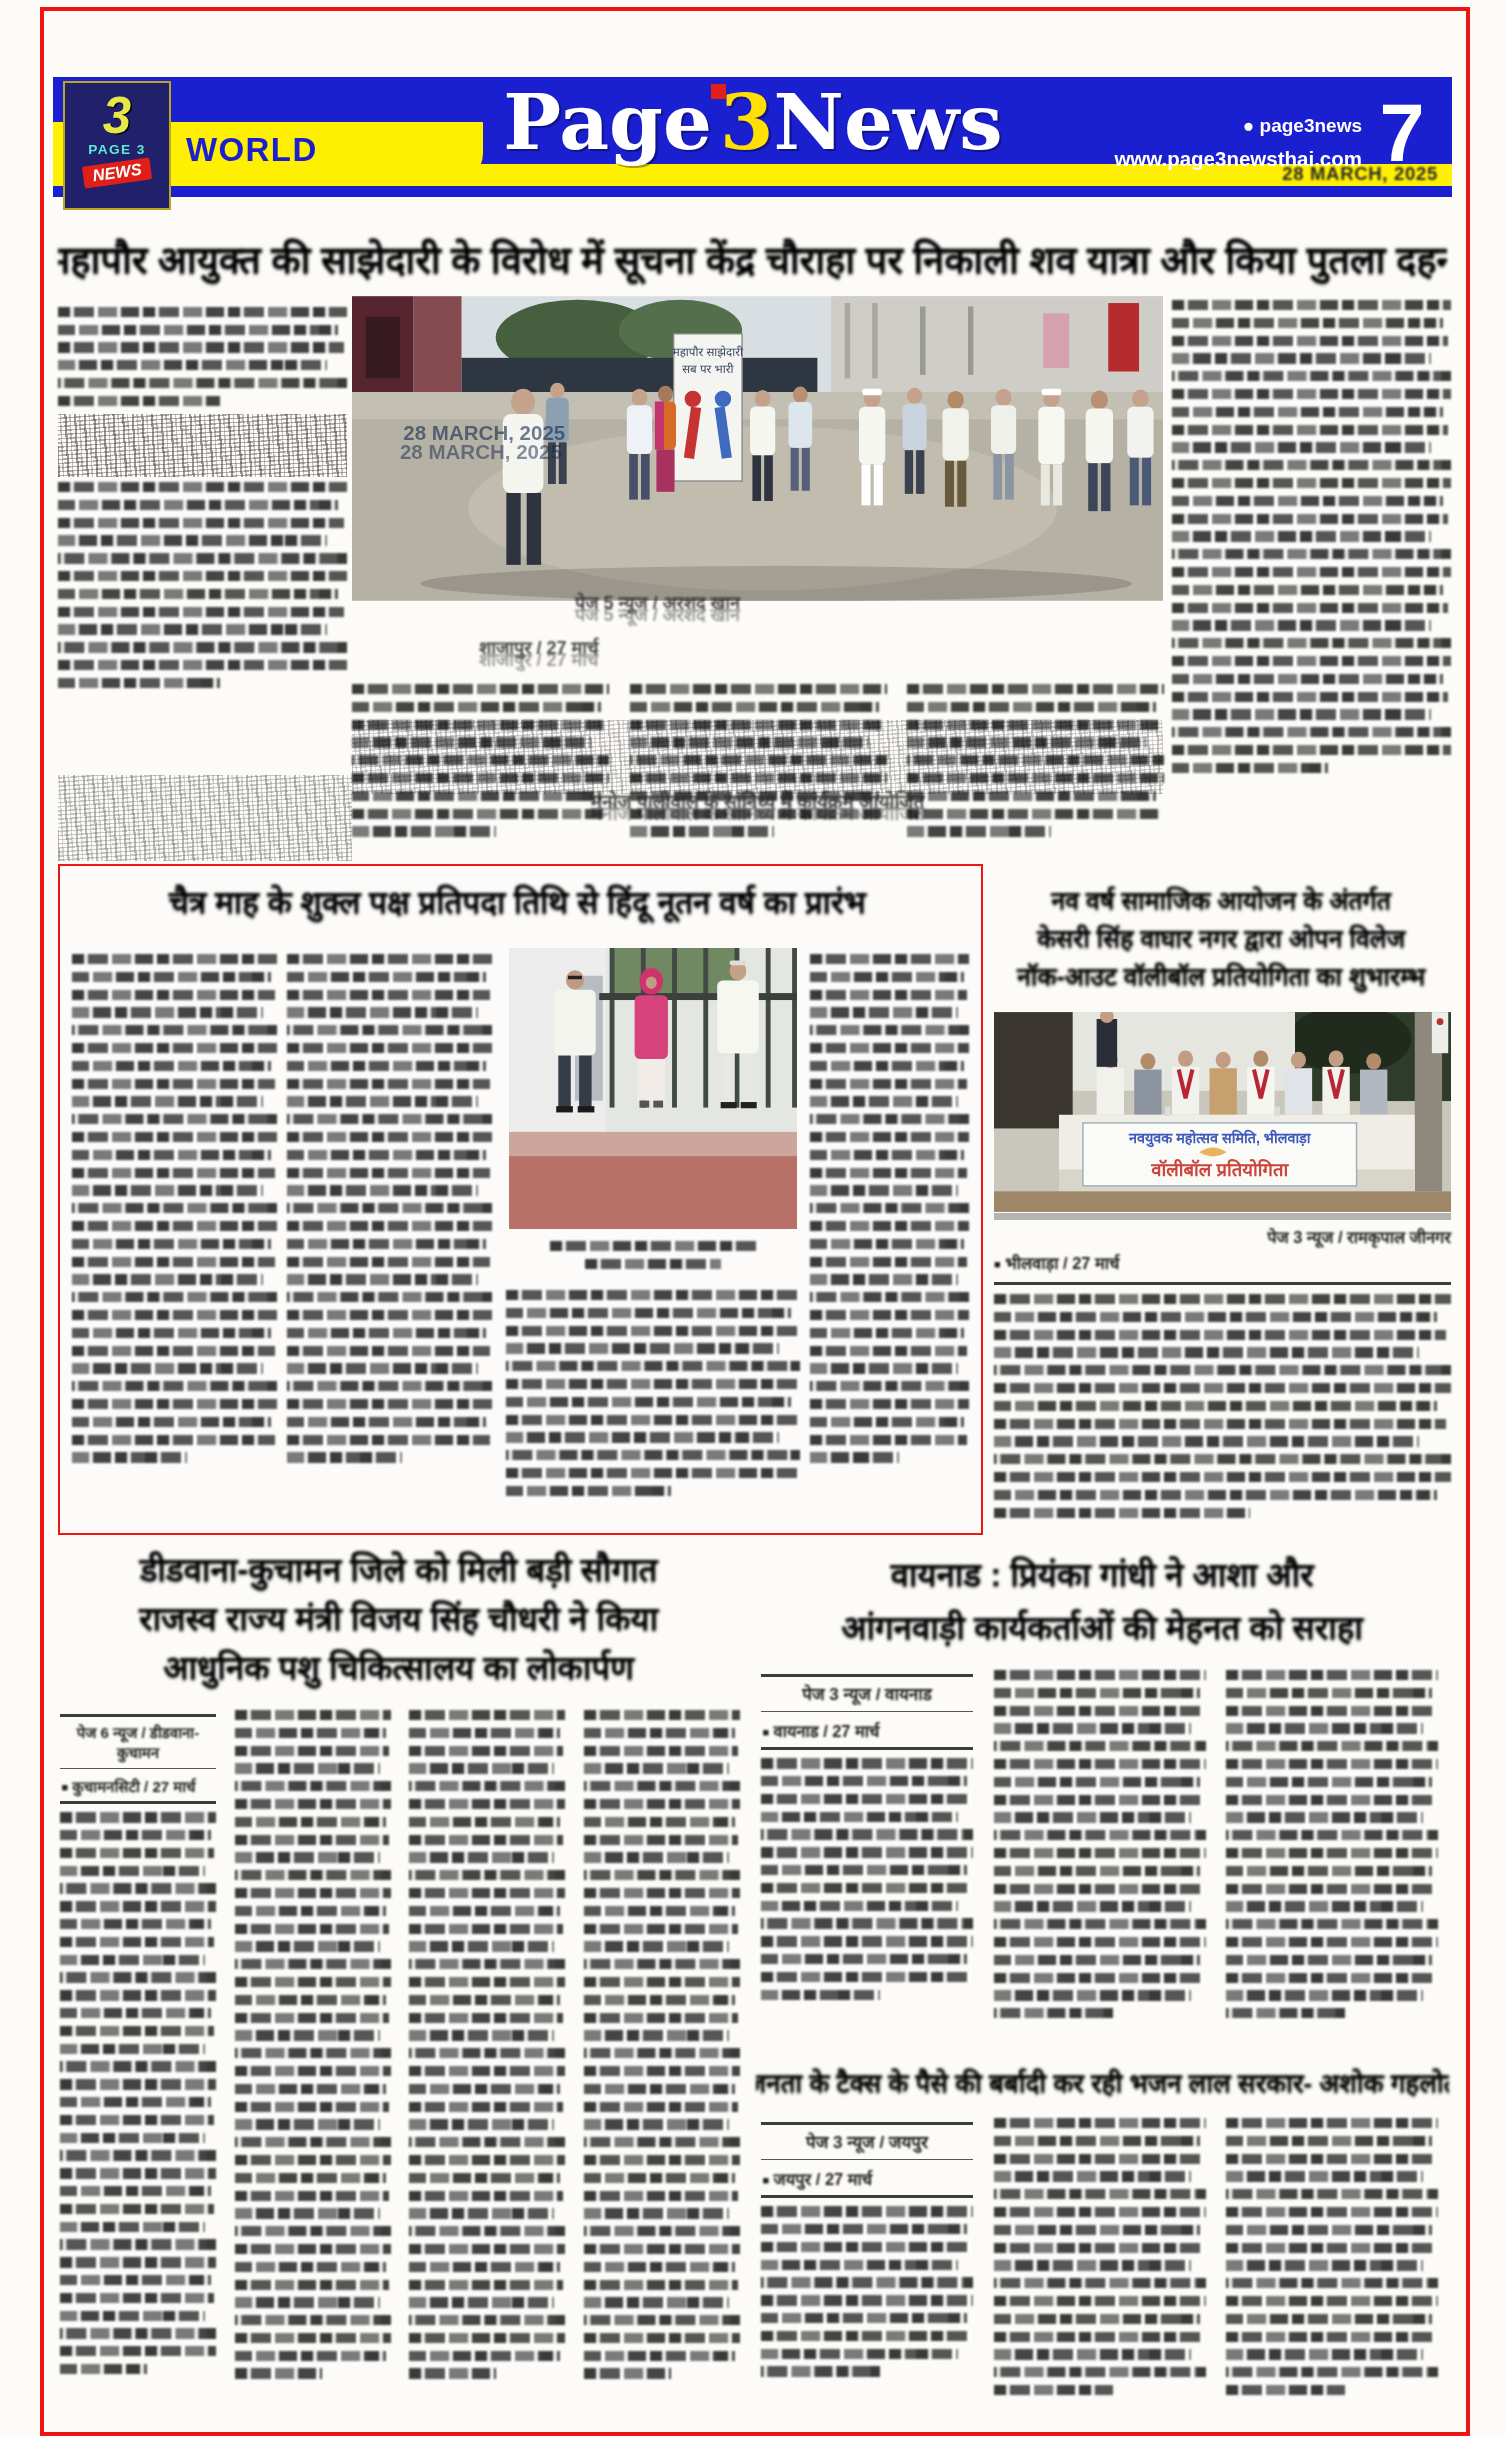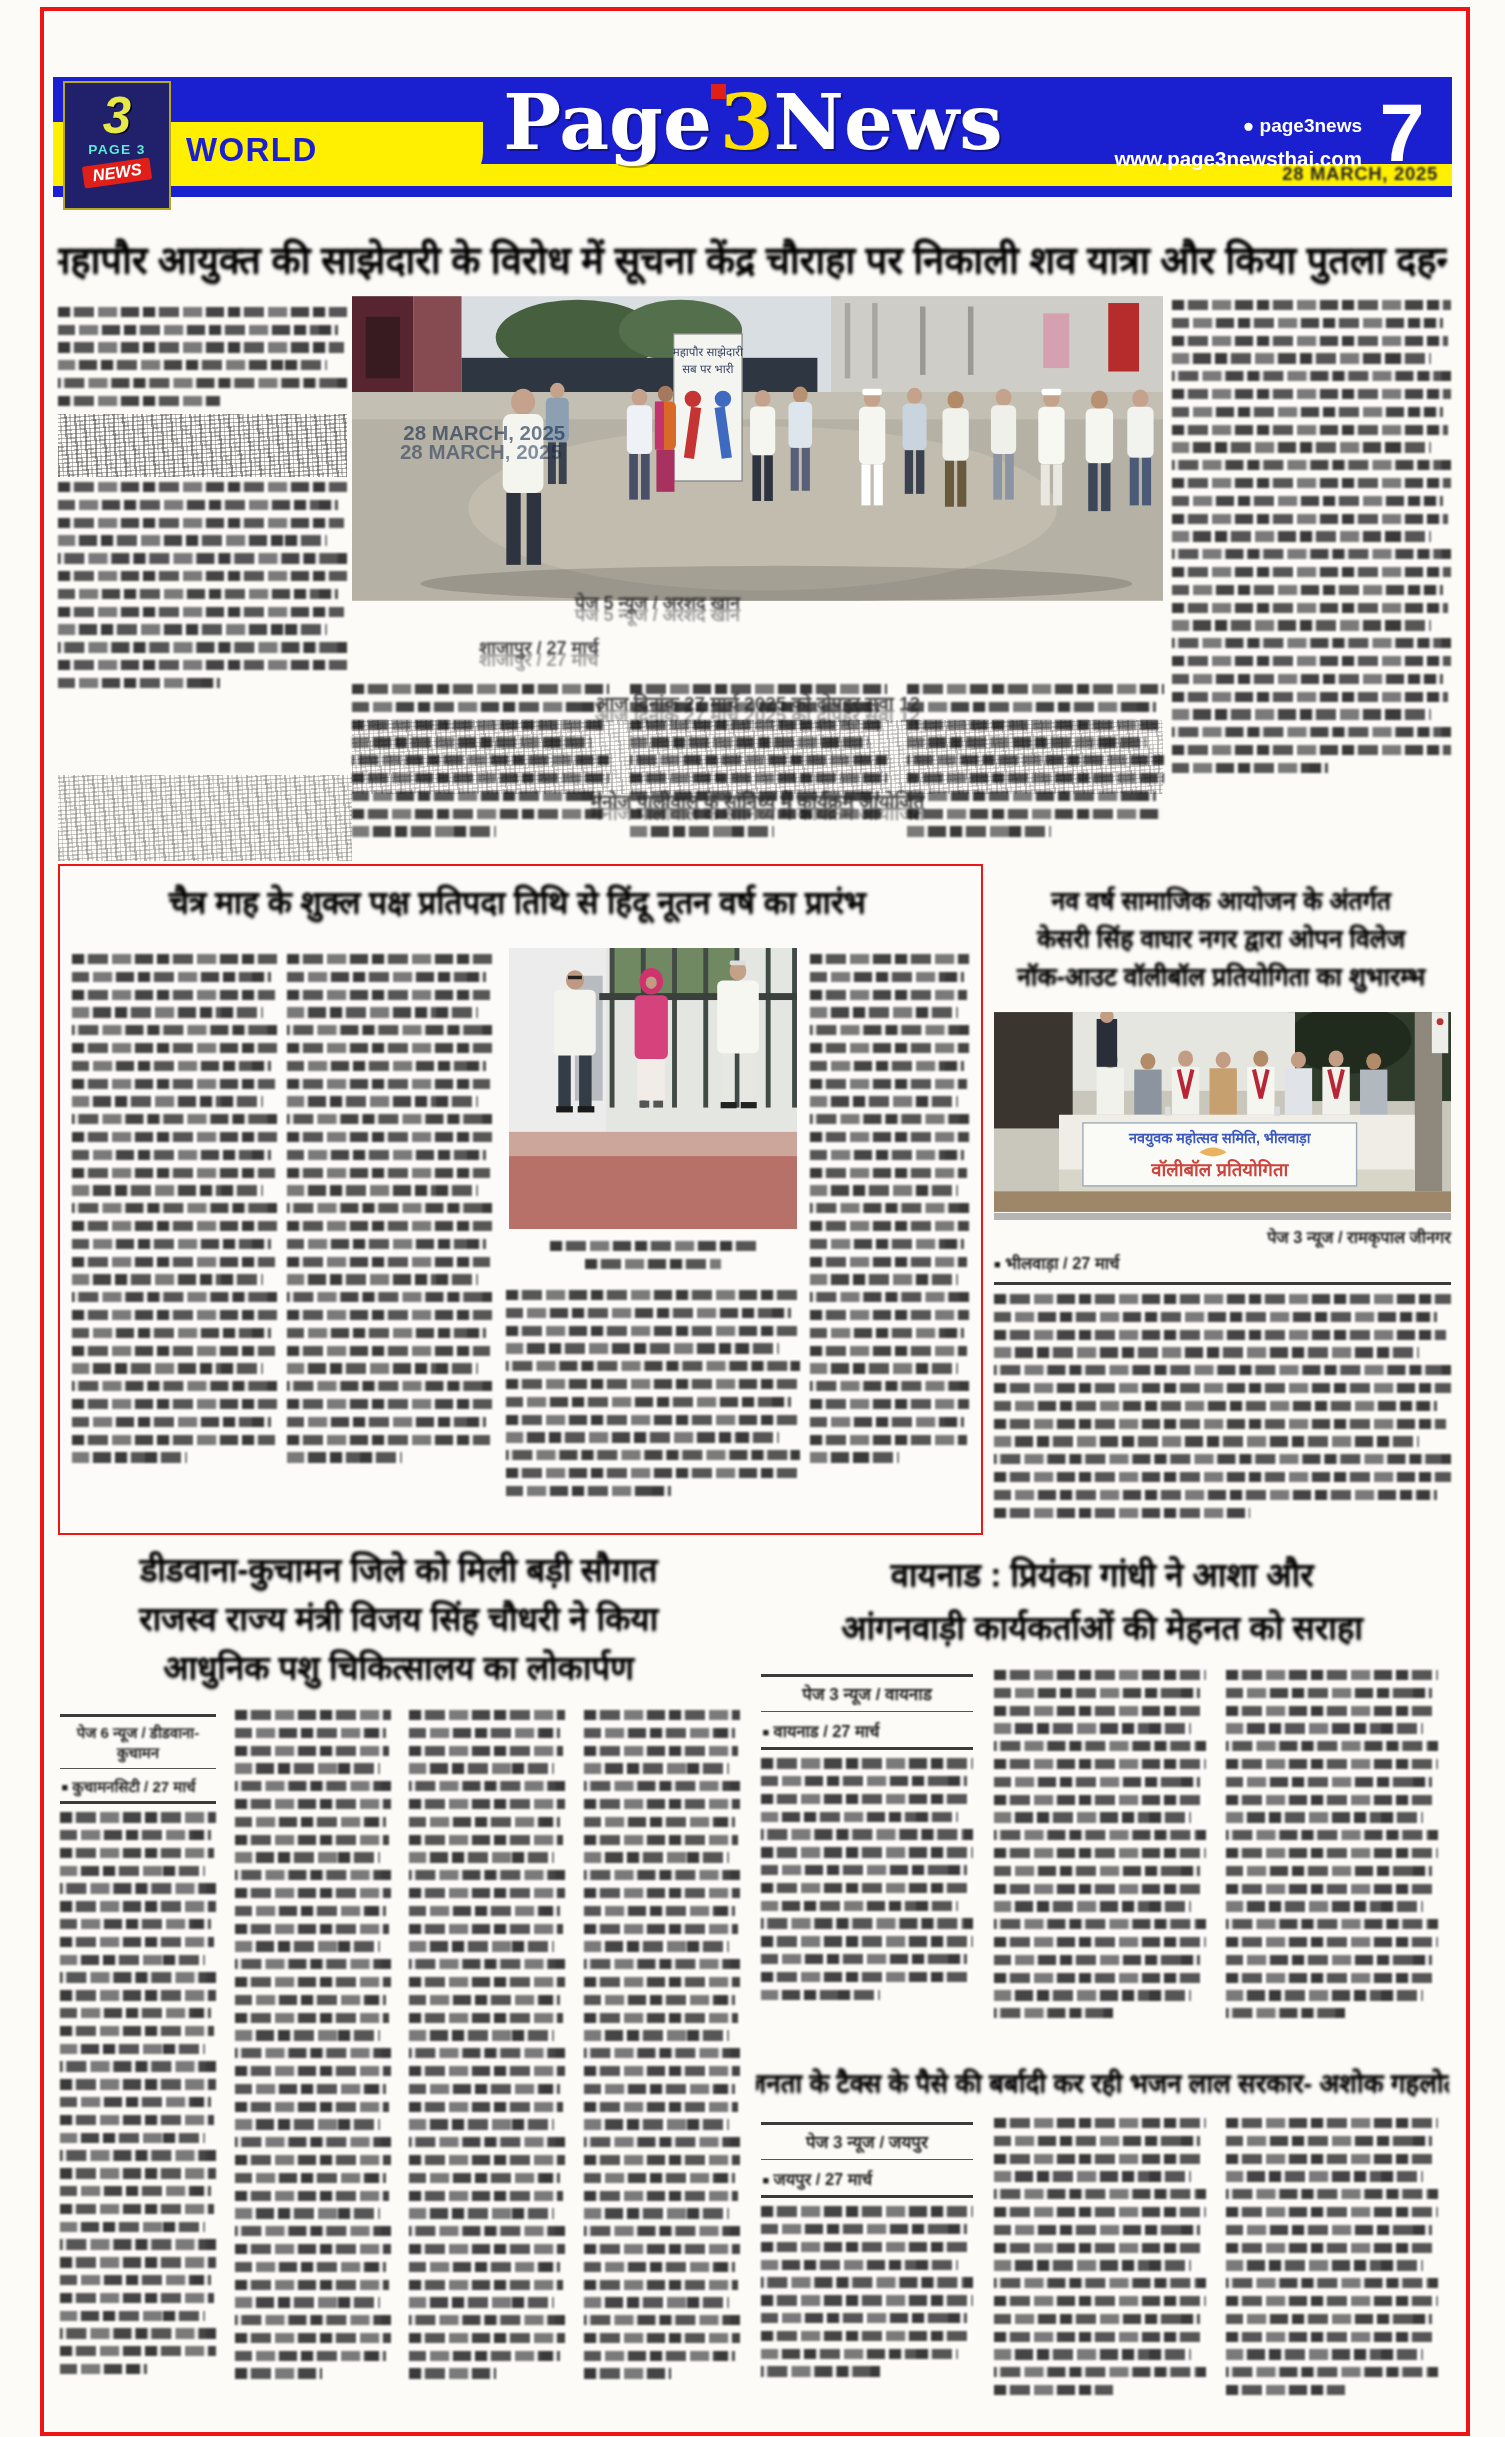--- a/index.html
+++ b/index.html
@@ -300,21 +300,20 @@
       <div class="sline w1"></div>
       <div class="sline w2"></div>
       <div class="sline w3"></div>
       <div class="sline w4"></div>
       <div class="sline w0"></div>
       <div class="sline w1"></div>
       <div class="sline w2"></div>
       <div class="sline w3"></div>
     </div>
   <div class="noise abs" style="left:352px;top:720px;width:811px;height:74px;opacity:.45;"></div>
-  <div class="abs ghost center" style="left:352px;top:690px;width:811px;font-size:19px;">आज दिनांक 27 मार्च 2025 को दोपहर सवा 12</div>
   <div class="abs ghost center" style="left:352px;top:788px;width:811px;font-size:19px;">मनोज पालीवाल के सानिध्य में कार्यक्रम आयोजित</div>
   <div class="noise abs" style="left:58px;top:775px;width:294px;height:86px;opacity:.55;"></div>
 
   <div class="redbox">
     <div class="abs deg headline-lg nowrap" style="left:6.8px;top:13.7px;width:901px;height:48px;">चैत्र माह के शुक्ल पक्ष प्रतिपदा तिथि से हिंदू नूतन वर्ष का प्रारंभ</div>
     <div class="abs" style="left:12.3px;top:88px;width:205px;" data-lines="29">
         <div class="sline w0"></div>
         <div class="sline w1"></div>
         <div class="sline w2"></div>
         <div class="sline w3"></div>

